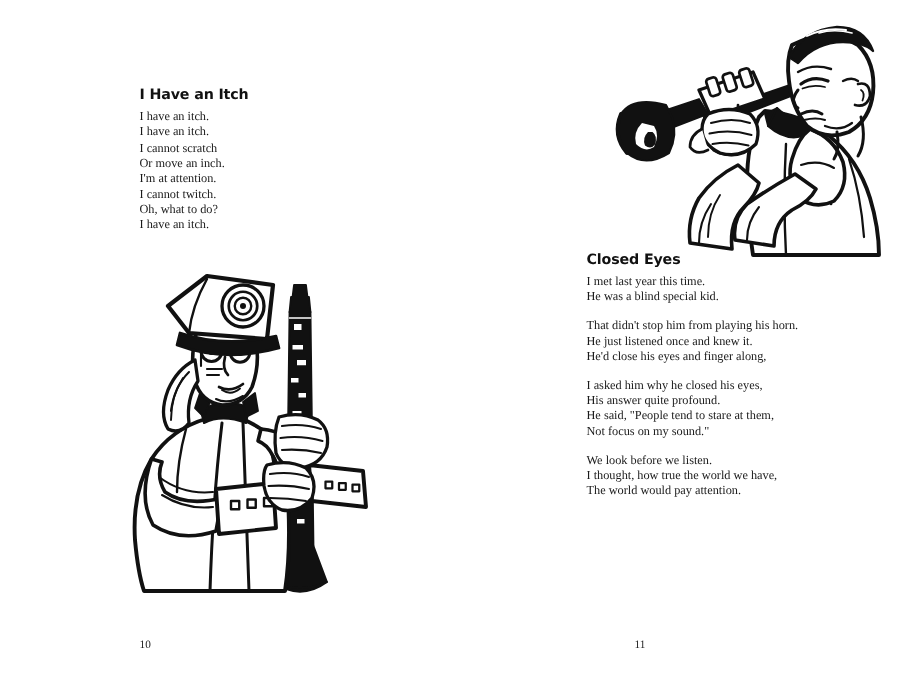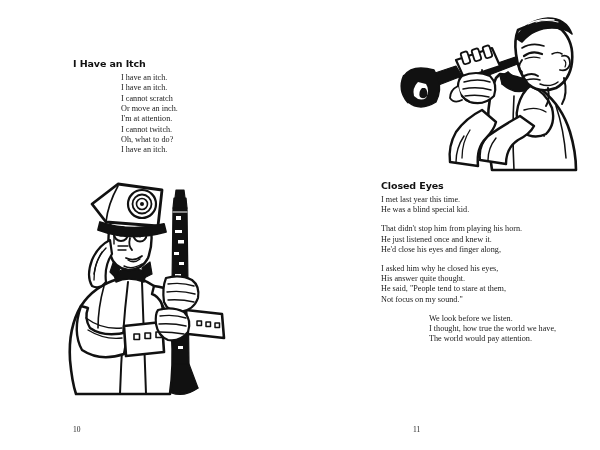--- a/index.html
+++ b/index.html
@@ -6,20 +6,21 @@
   body{
     width:600px;height:450px;
     background:#ffffff;
     font-family:"Liberation Serif", serif;
     overflow:hidden;
     position:relative;
   }
   .spread{
     position:absolute;inset:0;
     display:flex;
+    padding-left:20px;
   }
   .page{
     position:relative;
     width:300px;height:450px;
     background:#ffffff;
   }
 
   
   .poem-title{
     font-family:"DejaVu Sans", sans-serif;
@@ -31,41 +32,41 @@
     white-space:nowrap;
   }
   .poem-line{
     font-family:"Liberation Serif", serif;
     font-size:8.2px;
     line-height:10.35px;
     color:#1a1a1a;
     white-space:nowrap;
   }
   .stanza{margin-bottom:8.5px;}
-  .stanza:last-child{margin-bottom:0;margin-left:48px;}
+  .stanza:last-child{margin-bottom:0;}
 
   .folio{
     position:absolute;
     bottom:16px;
     font-family:"Liberation Serif", serif;
     font-size:7.5px;
     color:#1c1c1c;
     text-align:right;
   }
   .folio.left{left:73px;}
   .folio.right{left:113px;}
 
   
   #poem-itch{
     position:absolute;
     left:73px;top:58px;
   }
   .right .poem-wrap{
     position:absolute;
-    left:81px;top:180px;
+    left:81px;top:168px;
   }
 
   
   .art{position:absolute;}
   #art-clarinet{left:58px;top:182px;width:190px;height:222px;}
   #art-trumpet{left:96px;top:14px;width:196px;height:160px;}
   .art svg{display:block;width:100%;height:100%;}
 </style>
 </head>
 <body>
@@ -324,21 +325,21 @@
       </div>
 
       <div class="stanza">
         <div class="poem-line">That didn't stop him from playing his horn.</div>
         <div class="poem-line">He just listened once and knew it.</div>
         <div class="poem-line">He'd close his eyes and finger along,</div>
       </div>
 
       <div class="stanza">
         <div class="poem-line">I asked him why he closed his eyes,</div>
-        <div class="poem-line">His answer quite thought.</div>
+        <div class="poem-line">His answer quite profound.</div>
         <div class="poem-line">He said, "People tend to stare at them,</div>
         <div class="poem-line">Not focus on my sound."</div>
       </div>
 
       <div class="stanza">
         <div class="poem-line">We look before we listen.</div>
         <div class="poem-line">I thought, how true the world we have,</div>
         <div class="poem-line">The world would pay attention.</div>
       </div>
     </div>

